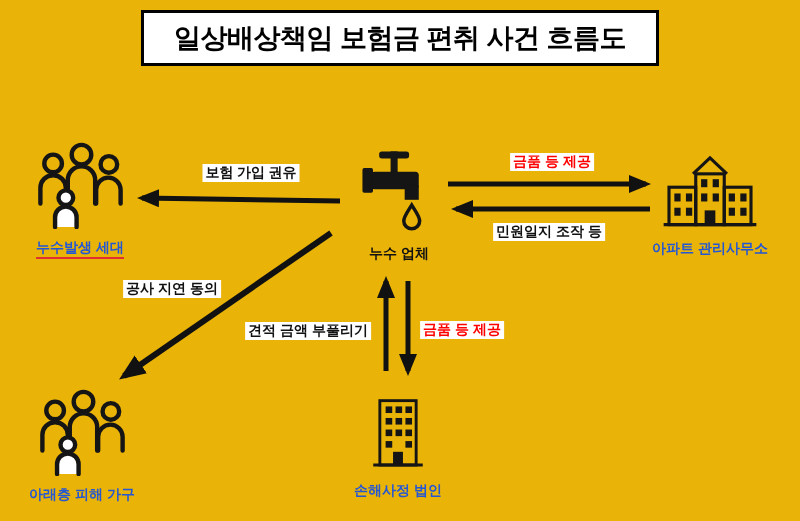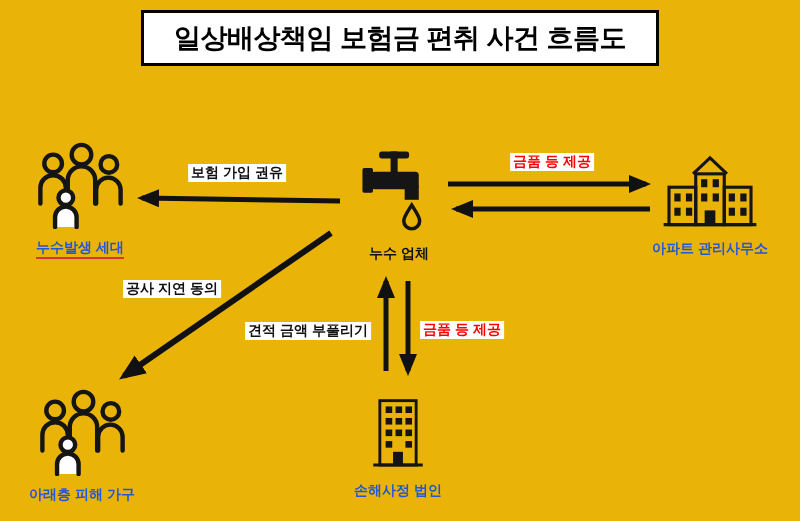--- a/index.html
+++ b/index.html
@@ -155,19 +155,20 @@
 
   <div class="node" style="left:318px;top:392px;width:160px;">
     <svg class="icon" width="66" height="80" viewBox="0 0 80 96">
         <use href="#office"></use>
       </svg>
     <div class="node-label-wrap">
       <span class="node-label" style="color: rgb(36, 87, 212);">손해사정 법인</span>
     </div>
   </div>
 
-  <div class="edge-label" style="left: 237px; top: 173px; color: rgb(17, 17, 17);">보험 가입 권유</div>
+  <div class="edge-label" style="left: 251px; top: 173px; color: rgb(17, 17, 17); font-family: Liberation Serif, serif;">보험 가입 권유</div>
   <div class="edge-label red" style="left: 552px; top: 162px; color: rgb(255, 0, 0);">금품 등 제공</div>
+  <div class="edge-label" style="left: 549px; top: 232px; color: rgb(17, 17, 17);">민원일지 조작 등</div>
   <div class="edge-label" style="left: 308px; top: 331px; color: rgb(17, 17, 17);">견적 금액 부풀리기</div>
   <div class="edge-label" style="left: 172px; top: 289px; color: rgb(17, 17, 17);">공사 지연 동의</div>
   <div class="edge-label red" style="left: 462px; top: 330px; color: rgb(255, 0, 0);">금품 등 제공</div>
 
 </div>
 
 </body></html>

